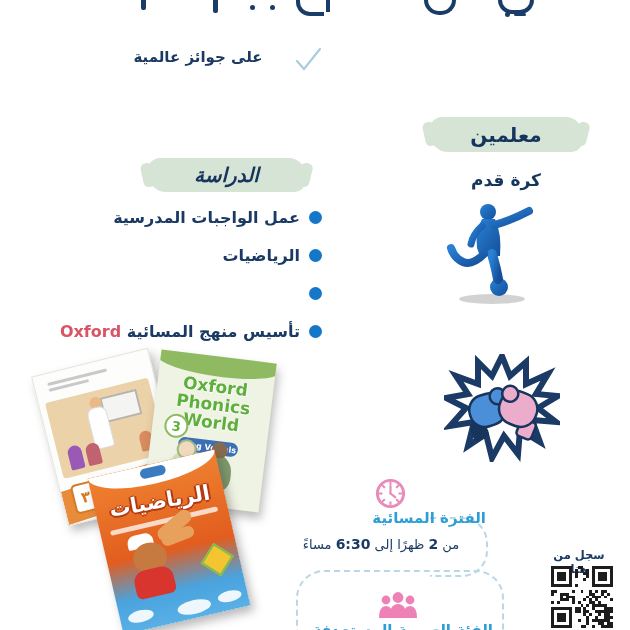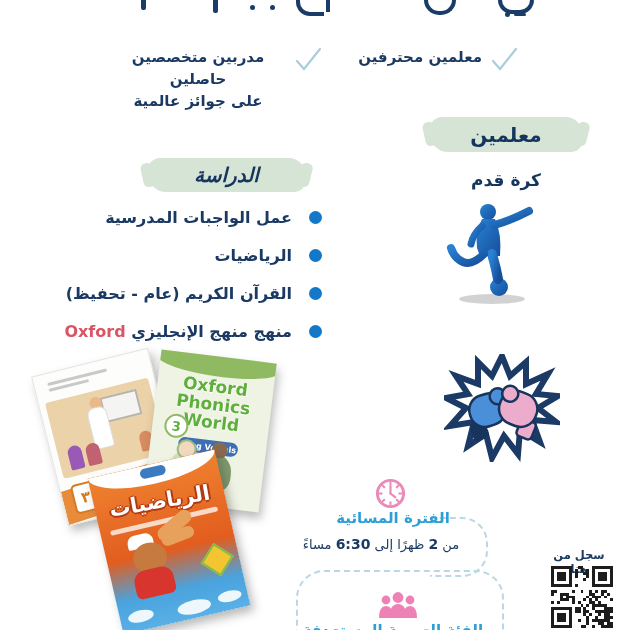--- a/index.html
+++ b/index.html
@@ -29,21 +29,21 @@
   .badge::before,.badge::after{
     content:"";position:absolute;top:5px;width:12px;height:24px;background:#d6e4d5;
     border-radius:5px;
   }
   .badge::before{right:-6px;transform:rotate(14deg);}
   .badge::after{left:-6px;transform:rotate(-12deg);}
   
   .sport-label{font-size:17px;font-weight:bold;color:#16355d;text-align:center;}
   
   .study-list{list-style:none;margin:0;padding:0;}
-  .study-list li{display:flex;align-items:center;gap:17px;margin-bottom:12px;height:26px;}
+  .study-list li{display:flex;align-items:center;gap:9px;margin-bottom:12px;height:26px;}
   .study-list .dot{width:13px;height:13px;border-radius:50%;background:#1577c8;flex:0 0 auto;}
   .study-list .txt{font-size:16px;font-weight:bold;color:#1b3a63;white-space:nowrap;}
   .hl{color:#d95565;font-weight:bold;}
   
   .book{position:absolute;box-shadow:3px 6px 10px rgba(60,60,60,.35);overflow:hidden;}
   .bookA{width:118px;height:152px;left:10px;top:12px;transform:rotate(-14deg);
     background:#fdfdfb;border:1px solid #e4e4e0;}
   .bookA .hdr{position:absolute;top:6px;right:8px;left:8px;height:16px;}
   .bookA .hline{height:3px;background:#c9c9c9;border-radius:2px;margin:3px 0;}
   .bookA .scene{position:absolute;top:28px;left:6px;right:6px;height:78px;background:#ecd2a9;border-radius:3px;}
@@ -83,21 +83,21 @@
   .bookC .rabbit-ear1,.bookC .rabbit-ear2{position:absolute;background:#e7a15c;border-radius:12px;}
   .bookC .rabbit-ear1{top:58px;left:54px;width:40px;height:14px;transform:rotate(-28deg);}
   .bookC .rabbit-ear2{top:70px;left:58px;width:34px;height:12px;transform:rotate(-8deg);}
   .bookC .rabbit-head{position:absolute;top:76px;left:26px;width:34px;height:30px;background:#c67a3f;border-radius:50%;}
   .bookC .rabbit-hat{position:absolute;top:66px;left:24px;width:26px;height:14px;background:#fff;border-radius:8px 8px 2px 2px;}
   .bookC .rabbit-body{position:absolute;top:102px;left:22px;width:40px;height:28px;background:#d8352f;border-radius:12px 12px 6px 6px;}
   .bookC .diamond{position:absolute;top:96px;right:10px;width:20px;height:20px;background:#f4c531;border:2px solid #7ebf4c;transform:rotate(45deg);}
   .bookC .cloud{position:absolute;bottom:8px;background:#fff;border-radius:50%;opacity:.9;}
   
   .dash-arc{position:absolute;border:2px dashed #b9d7e5;background:transparent;}
-  .sec-title{position:absolute;text-align:center;font-weight:bold;font-size:15px;color:#2e9fd6;}
+  .sec-title{position:absolute;text-align:right;font-weight:bold;font-size:15px;color:#2e9fd6;}
   .time-row{position:absolute;text-align:center;font-size:13px;color:#1b3a63;direction:rtl;}
   .time-row b{font-size:14px;}
   
   .qr-label{position:absolute;font-size:11.5px;font-weight:bold;color:#1b3a63;text-align:center;}
   
   .icon{display:block;}
 </style>
 </head>
 <body>
 
@@ -109,37 +109,28 @@
     <div class="frag-dot" style="left:250px;top:5px;"></div>
     <div class="frag-dot" style="left:270px;top:5px;"></div>
     <div class="frag-hook" style="left:296px;top:0;width:24px;height:12px;"></div>
     <div class="frag" style="left:326px;top:0;width:4px;height:12px;"></div>
     <div class="frag-cup" style="left:424px;top:0;width:24px;height:11px;"></div>
     <div class="frag-cup" style="left:498px;top:0;width:28px;height:10px;"></div>
     <div class="frag-dot" style="left:505px;top:12px;"></div>
     <div class="frag" style="left:514px;top:13px;width:12px;height:3px;border-radius:2px;"></div>
   </div>
 
-  <div class="feature abs" style="right:112px;top:47px;">
-    <span class="check">
-      <svg class="icon" width="27" height="25" viewBox="0 0 27 25">
-          <path d="M2 14 L9 22 L25 2" fill="none" stroke="#a9cdde" stroke-width="2.2" stroke-linecap="round"></path>
-        </svg>
-    </span>
-    <span class="label">معلمين محترفين</span>
-  </div>
 
   <div class="feature abs" style="right:308px;top:47px;">
     <span class="check">
       <svg class="icon" width="27" height="25" viewBox="0 0 27 25">
           <path d="M2 14 L9 22 L25 2" fill="none" stroke="#a9cdde" stroke-width="2.2" stroke-linecap="round"></path>
         </svg>
     </span>
     <span class="label" style="width:176px;">
-      <span style="display:block;">مدربين متخصصين حاصلين</span>
       <span style="display:block;">على جوائز عالمية</span>
     </span>
   </div>
 
   <div class="badge" style="left:430px;top:117px;width:152px;height:35px;">معلمين</div>
 
   <div class="abs sport-label" style="left:430px;top:170px;width:152px;">كرة قدم</div>
 
   <div class="abs" style="left:442px;top:200px;">
     <svg class="icon" width="100" height="104" viewBox="0 0 100 104">
@@ -183,25 +174,24 @@
     <li>
       <span class="dot"></span>
       <span class="txt">عمل الواجبات المدرسية</span>
     </li>
     <li>
       <span class="dot"></span>
       <span class="txt">الرياضيات</span>
     </li>
     <li>
       <span class="dot"></span>
-      <span class="txt">القرآن الكريم (عام - تحفيظ)</span>
     </li>
     <li>
       <span class="dot"></span>
-      <span class="txt"><span>منهج منهج الإنجليزي</span> <span class="hl">Oxford</span></span>
+      <span class="txt"><span>تأسيس منهج المسائية</span> <span class="hl">Oxford</span></span>
     </li>
   </ul>
 
   <div class="abs" style="left:38px;top:348px;width:292px;height:282px;">
 
     <div class="book bookA">
       <div class="hdr">
           <div class="hline" style="width:60%;margin-right:35%;"></div>
           <div class="hline" style="width:40%;margin-right:55%;"></div>
         </div>

